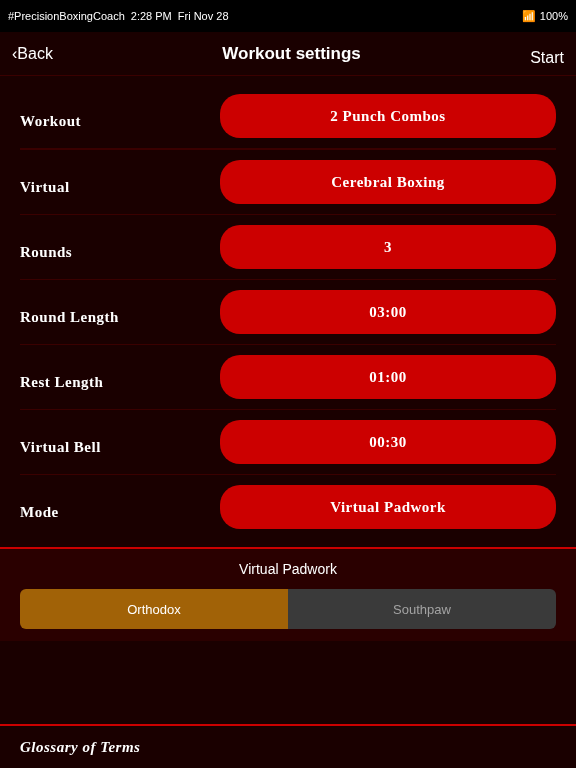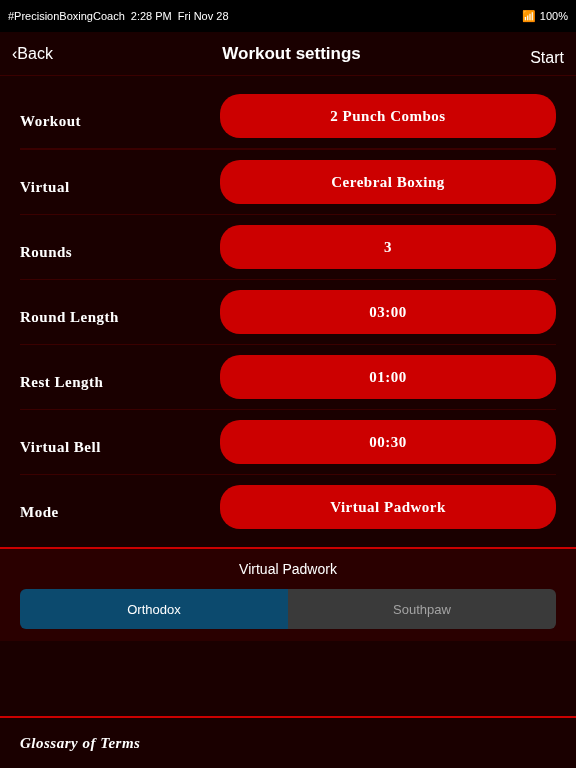--- a/index.html
+++ b/index.html
@@ -149,21 +149,21 @@
       display: flex;
       align-items: center;
       justify-content: center;
       font-size: 13px;
       font-family: 'Helvetica Neue', sans-serif;
       font-weight: 500;
       cursor: pointer;
     }
 
     .stance-btn.active {
-      background-color: #0c4a6e;
+      background-color: #a16207;
       color: #ffffff;
     }
 
     .stance-btn.inactive {
       background-color: #3a3a3a;
       color: #a3a3a3;
       justify-content: center;
     }
 
     
@@ -171,21 +171,21 @@
       background-color: #1a0000;
       flex: 1;
     }
 
     
     .footer {
       position: absolute;
       bottom: 0;
       left: 0;
       right: 0;
-      height: 52px;
+      height: 44px;
       background-color: #1a0000;
       border-top: 2px solid #cc0000;
       display: flex;
       align-items: center;
       justify-content: flex-start;
       padding: 0 20px;
     }
 
     .footer-text {
       font-size: 15px;

